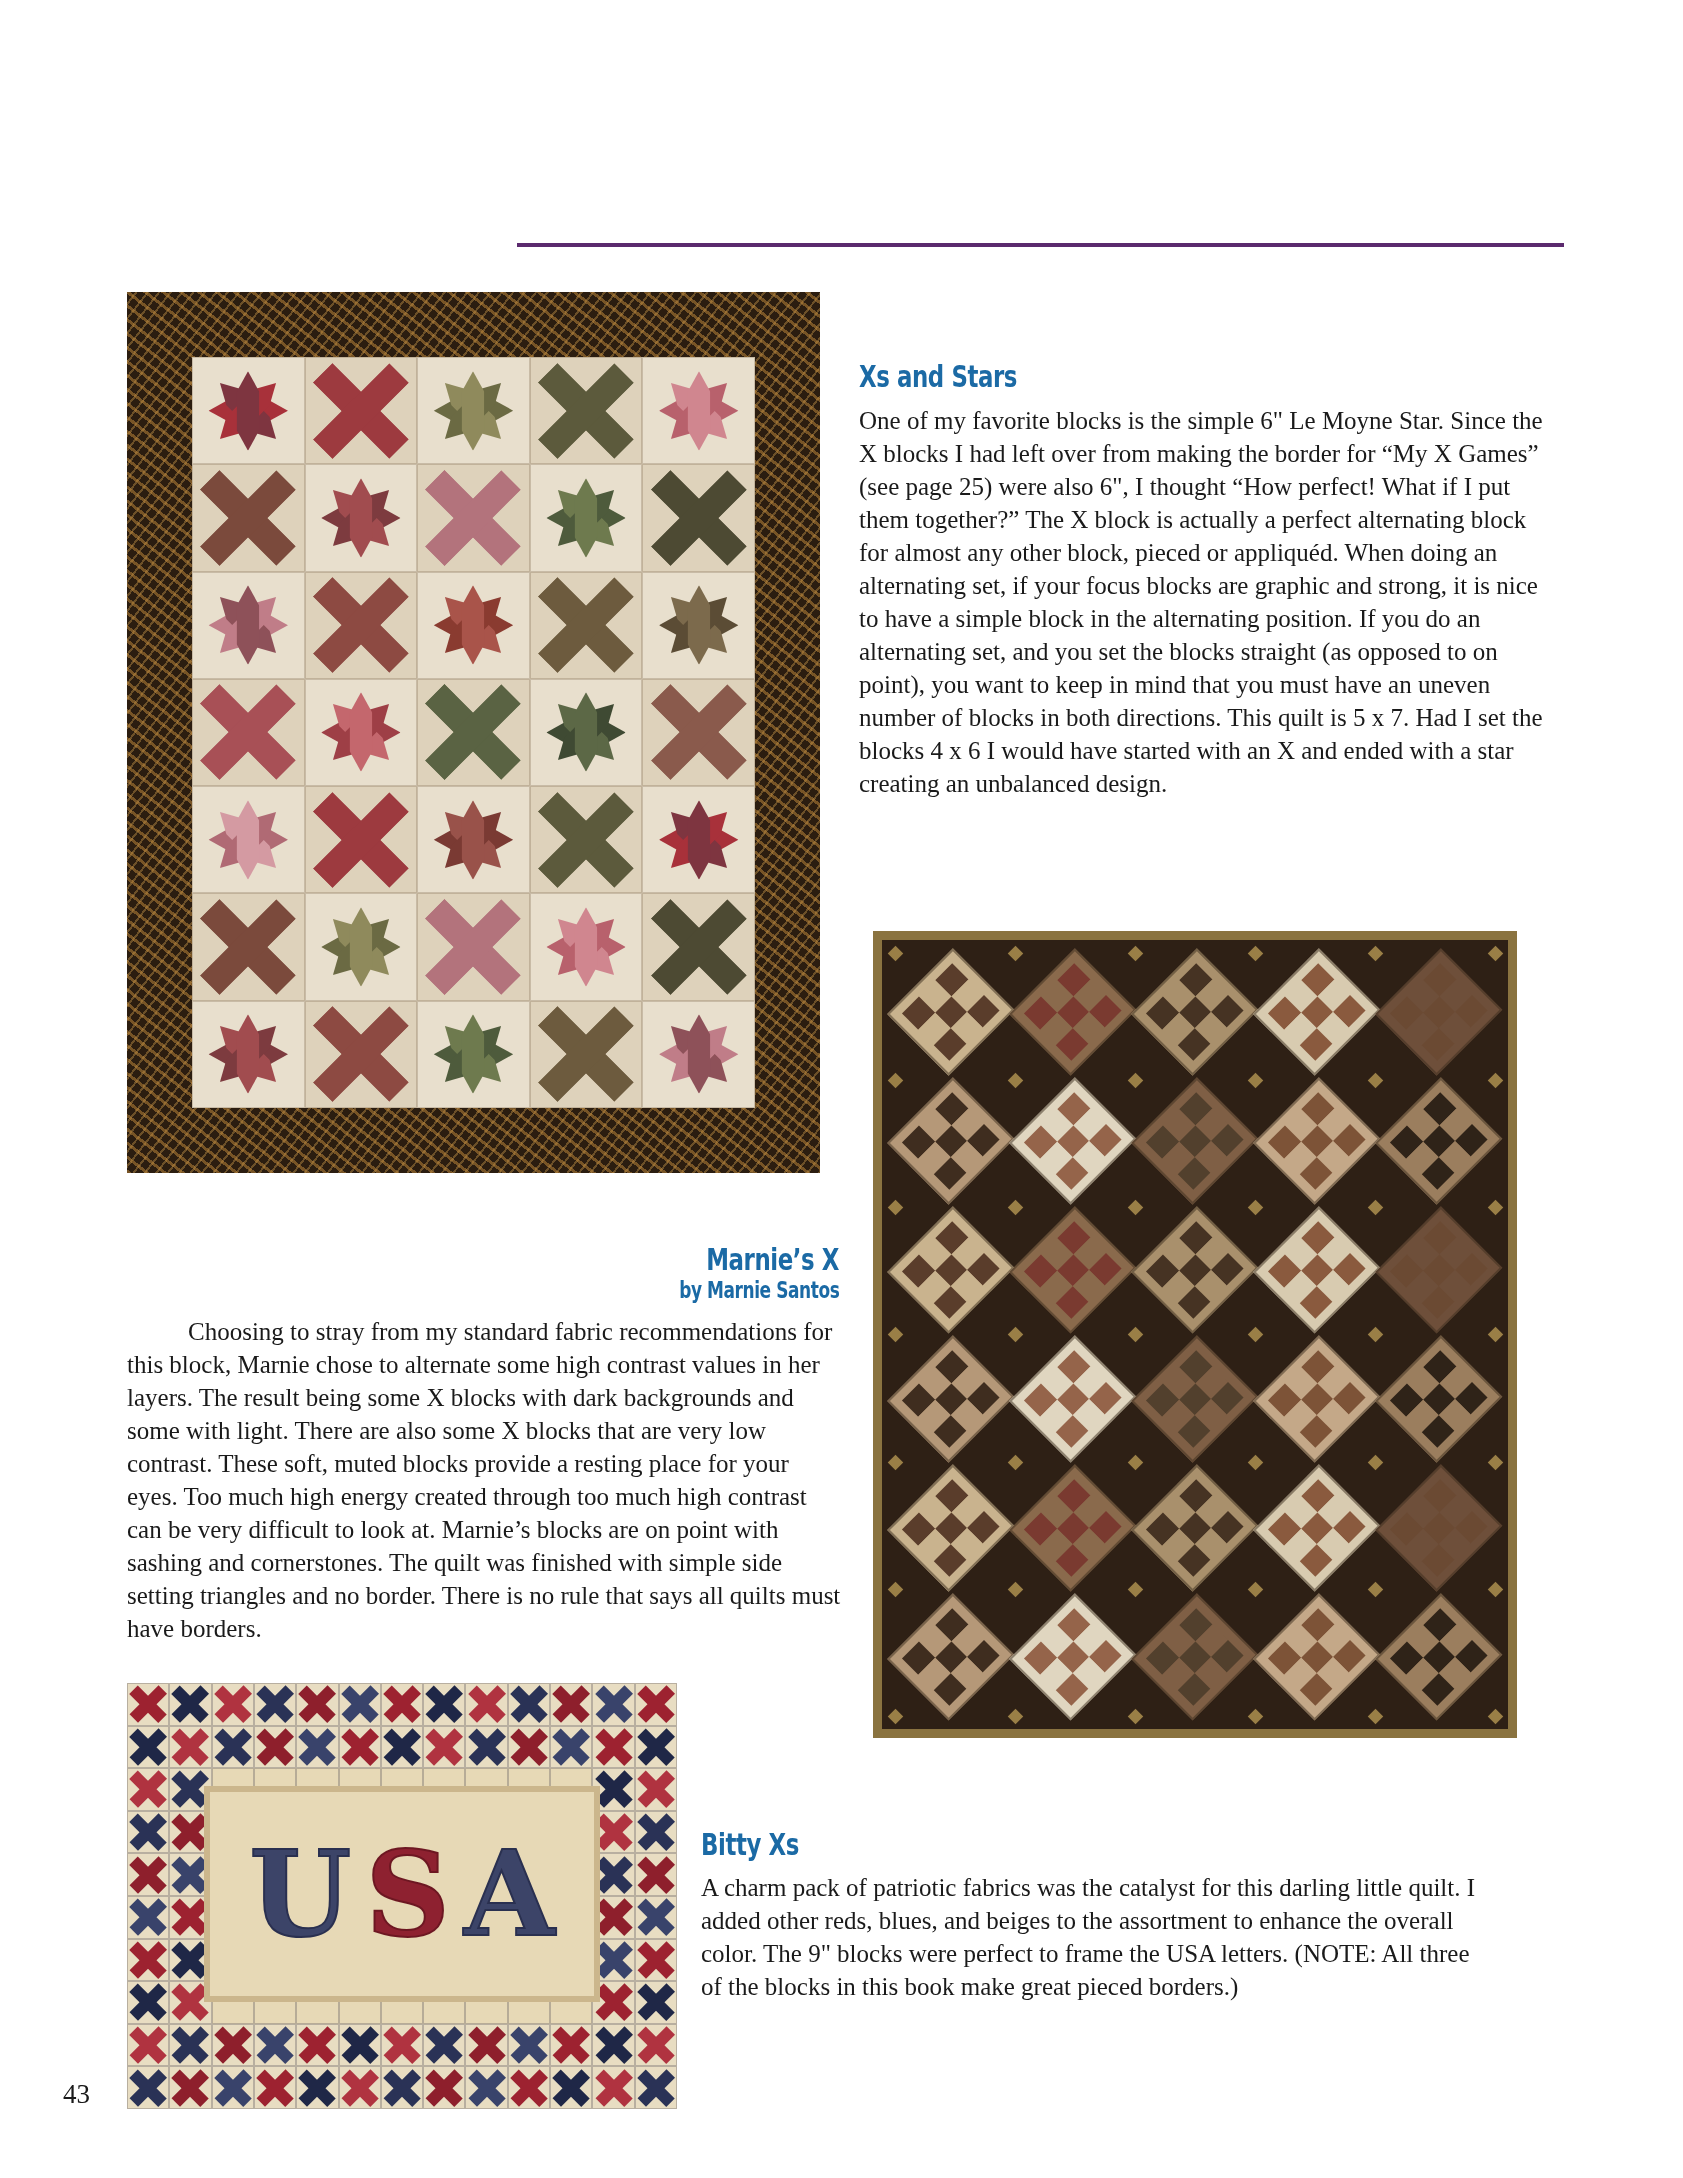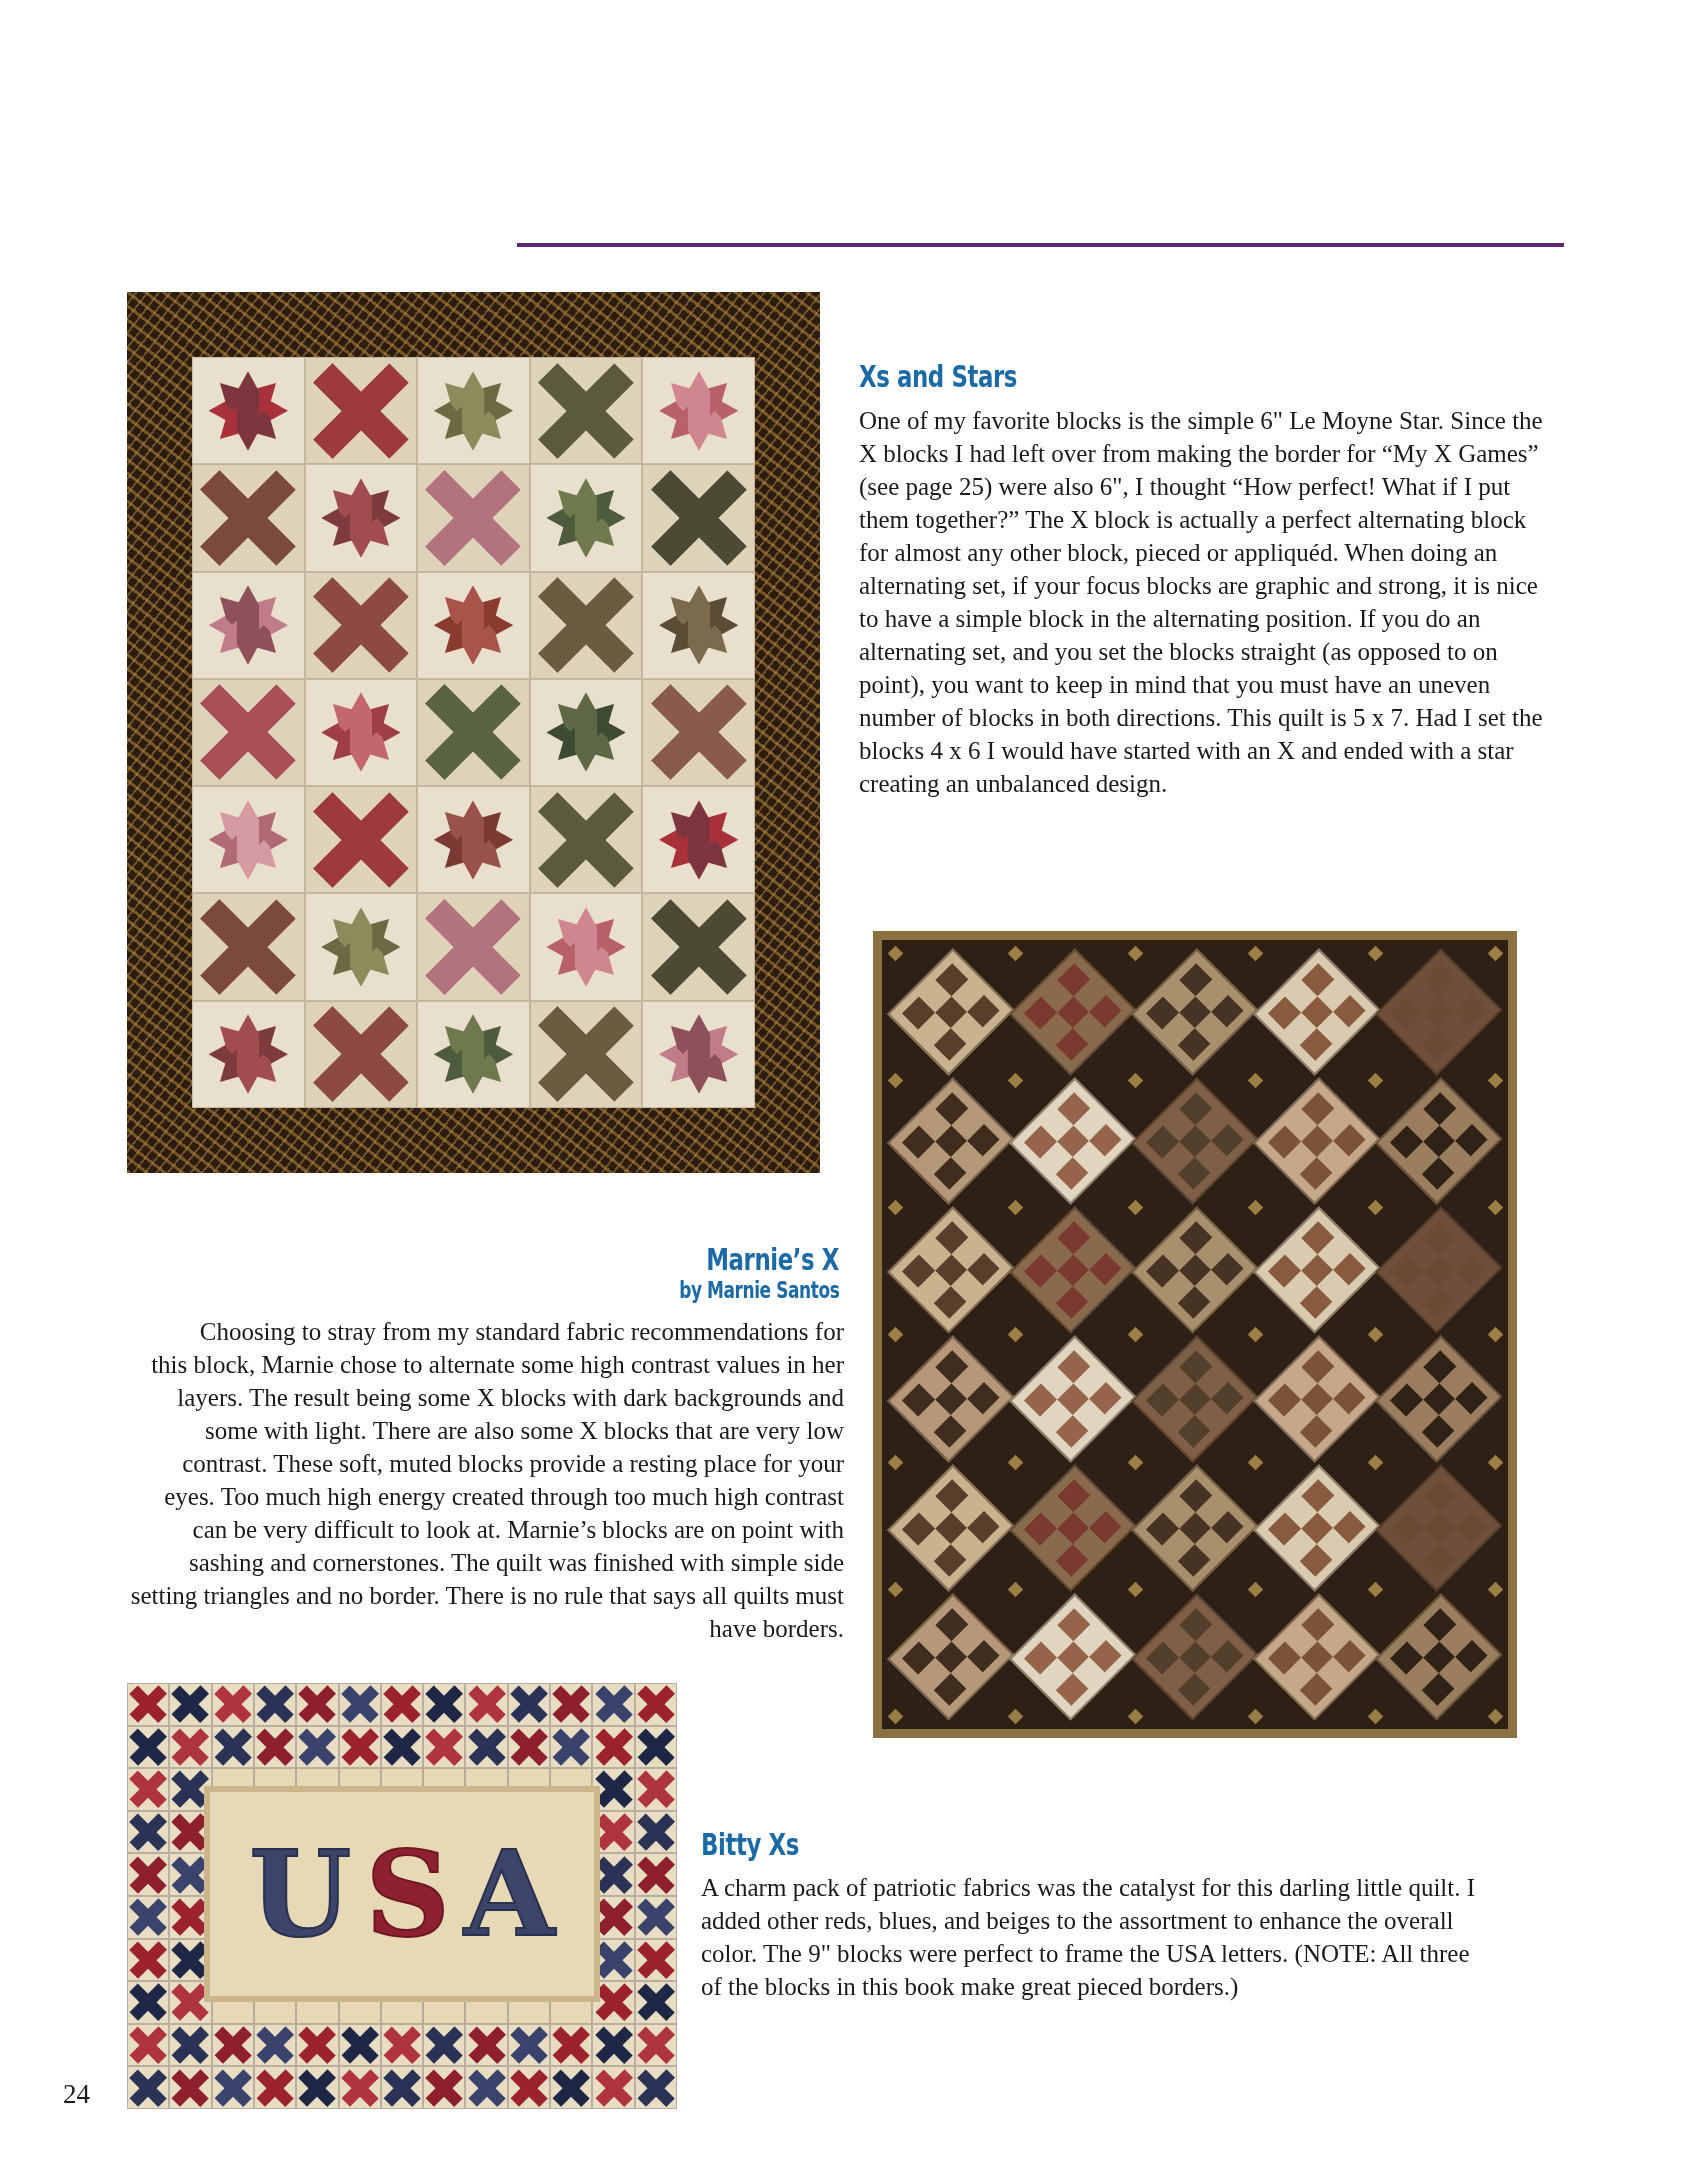--- a/index.html
+++ b/index.html
@@ -42,21 +42,21 @@
 
   
   .body-text {
     font-family: "Liberation Serif", serif;
     color: #1a1a1a;
     font-size: 25px;
     line-height: 33px;
     text-align: left;
   }
   .body-text.centered {
-    text-align: right;
+    text-align: left;
   }
 
   
   #xs-and-stars-heading {
     position: absolute;
     left: 859px;
     top: 358px;
     font-size: 31px;
   }
   #xs-and-stars-body {
@@ -1542,14 +1542,14 @@
       <span class="usa-letter red">S</span>
       <span class="usa-letter">A</span>
     </div>
   <span class="sr">Bitty Xs quilt photograph — small patriotic red, white and blue X blocks forming a pieced border around an appliquéd USA center panel</span>
 </div>
 
 <div class="heading" id="bitty-xs-heading">Bitty Xs</div>
 
 <div class="body-text" id="bitty-xs-body">A charm pack of patriotic fabrics was the catalyst for this darling little quilt. I added other reds, blues, and beiges to the assortment to enhance the overall color. The 9" blocks were perfect to frame the USA letters. (NOTE: All three of the blocks in this book make great pieced borders.)</div>
 
-<div id="page-number">24</div>
+<div id="page-number">43</div>
 
 
 </body></html>

